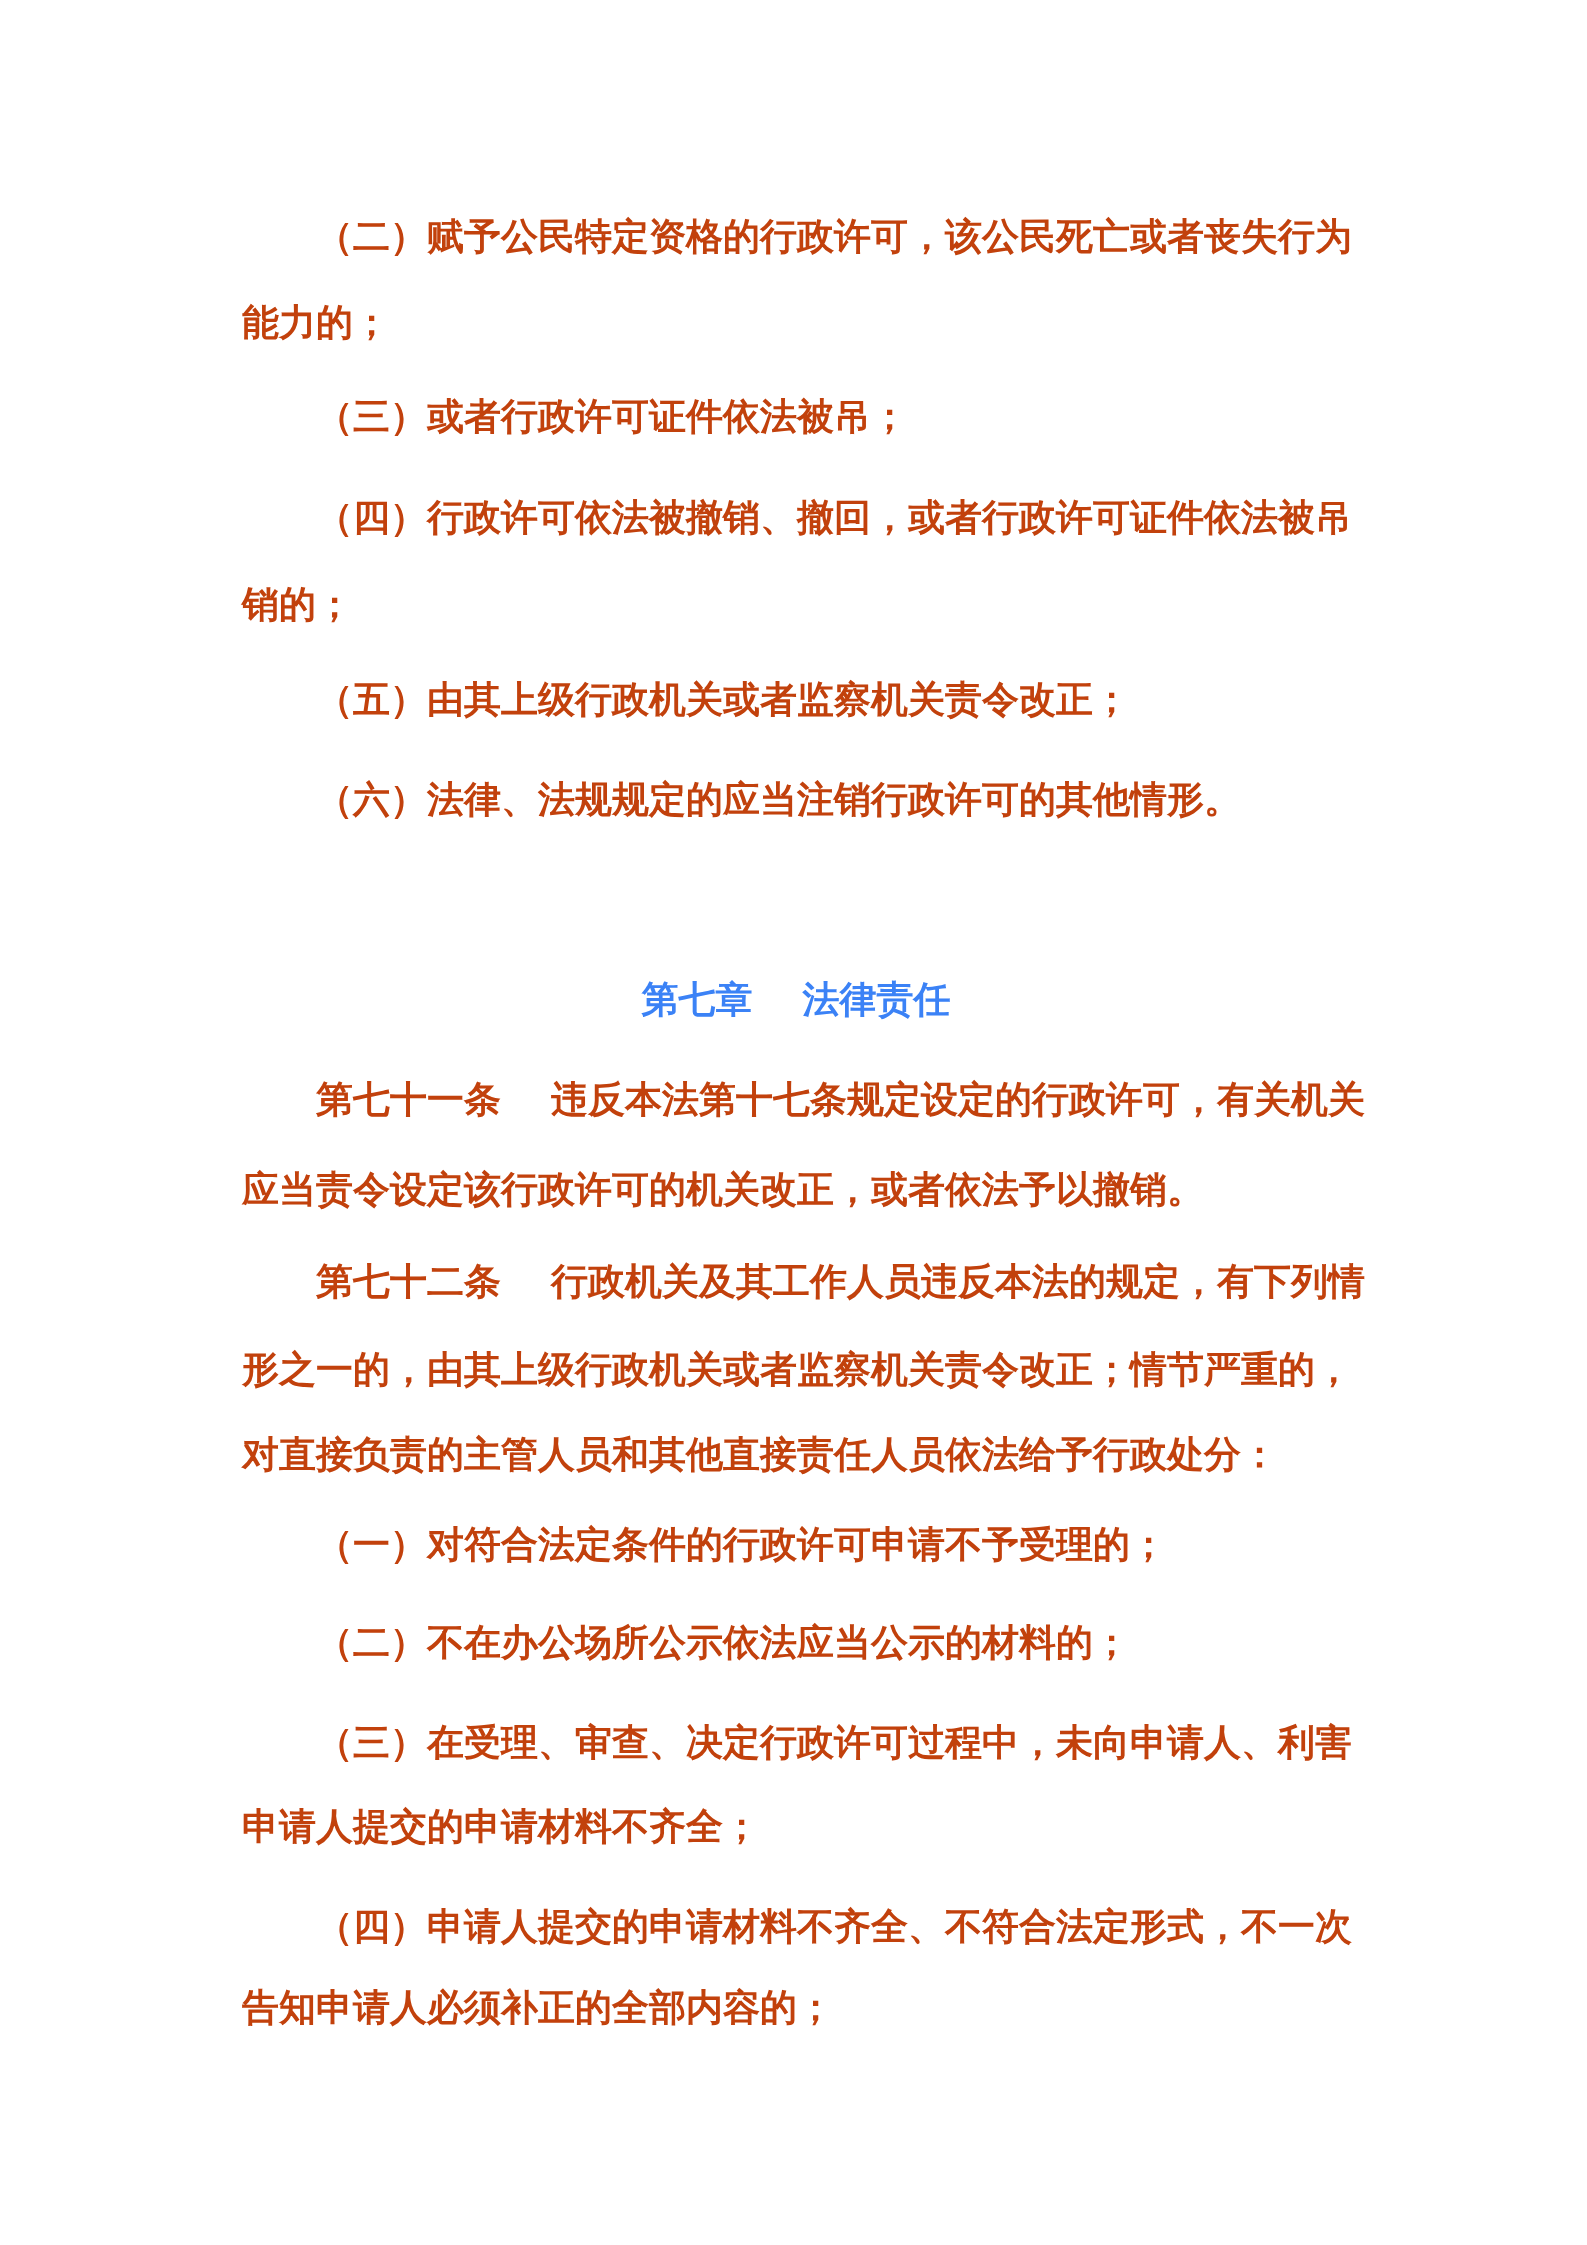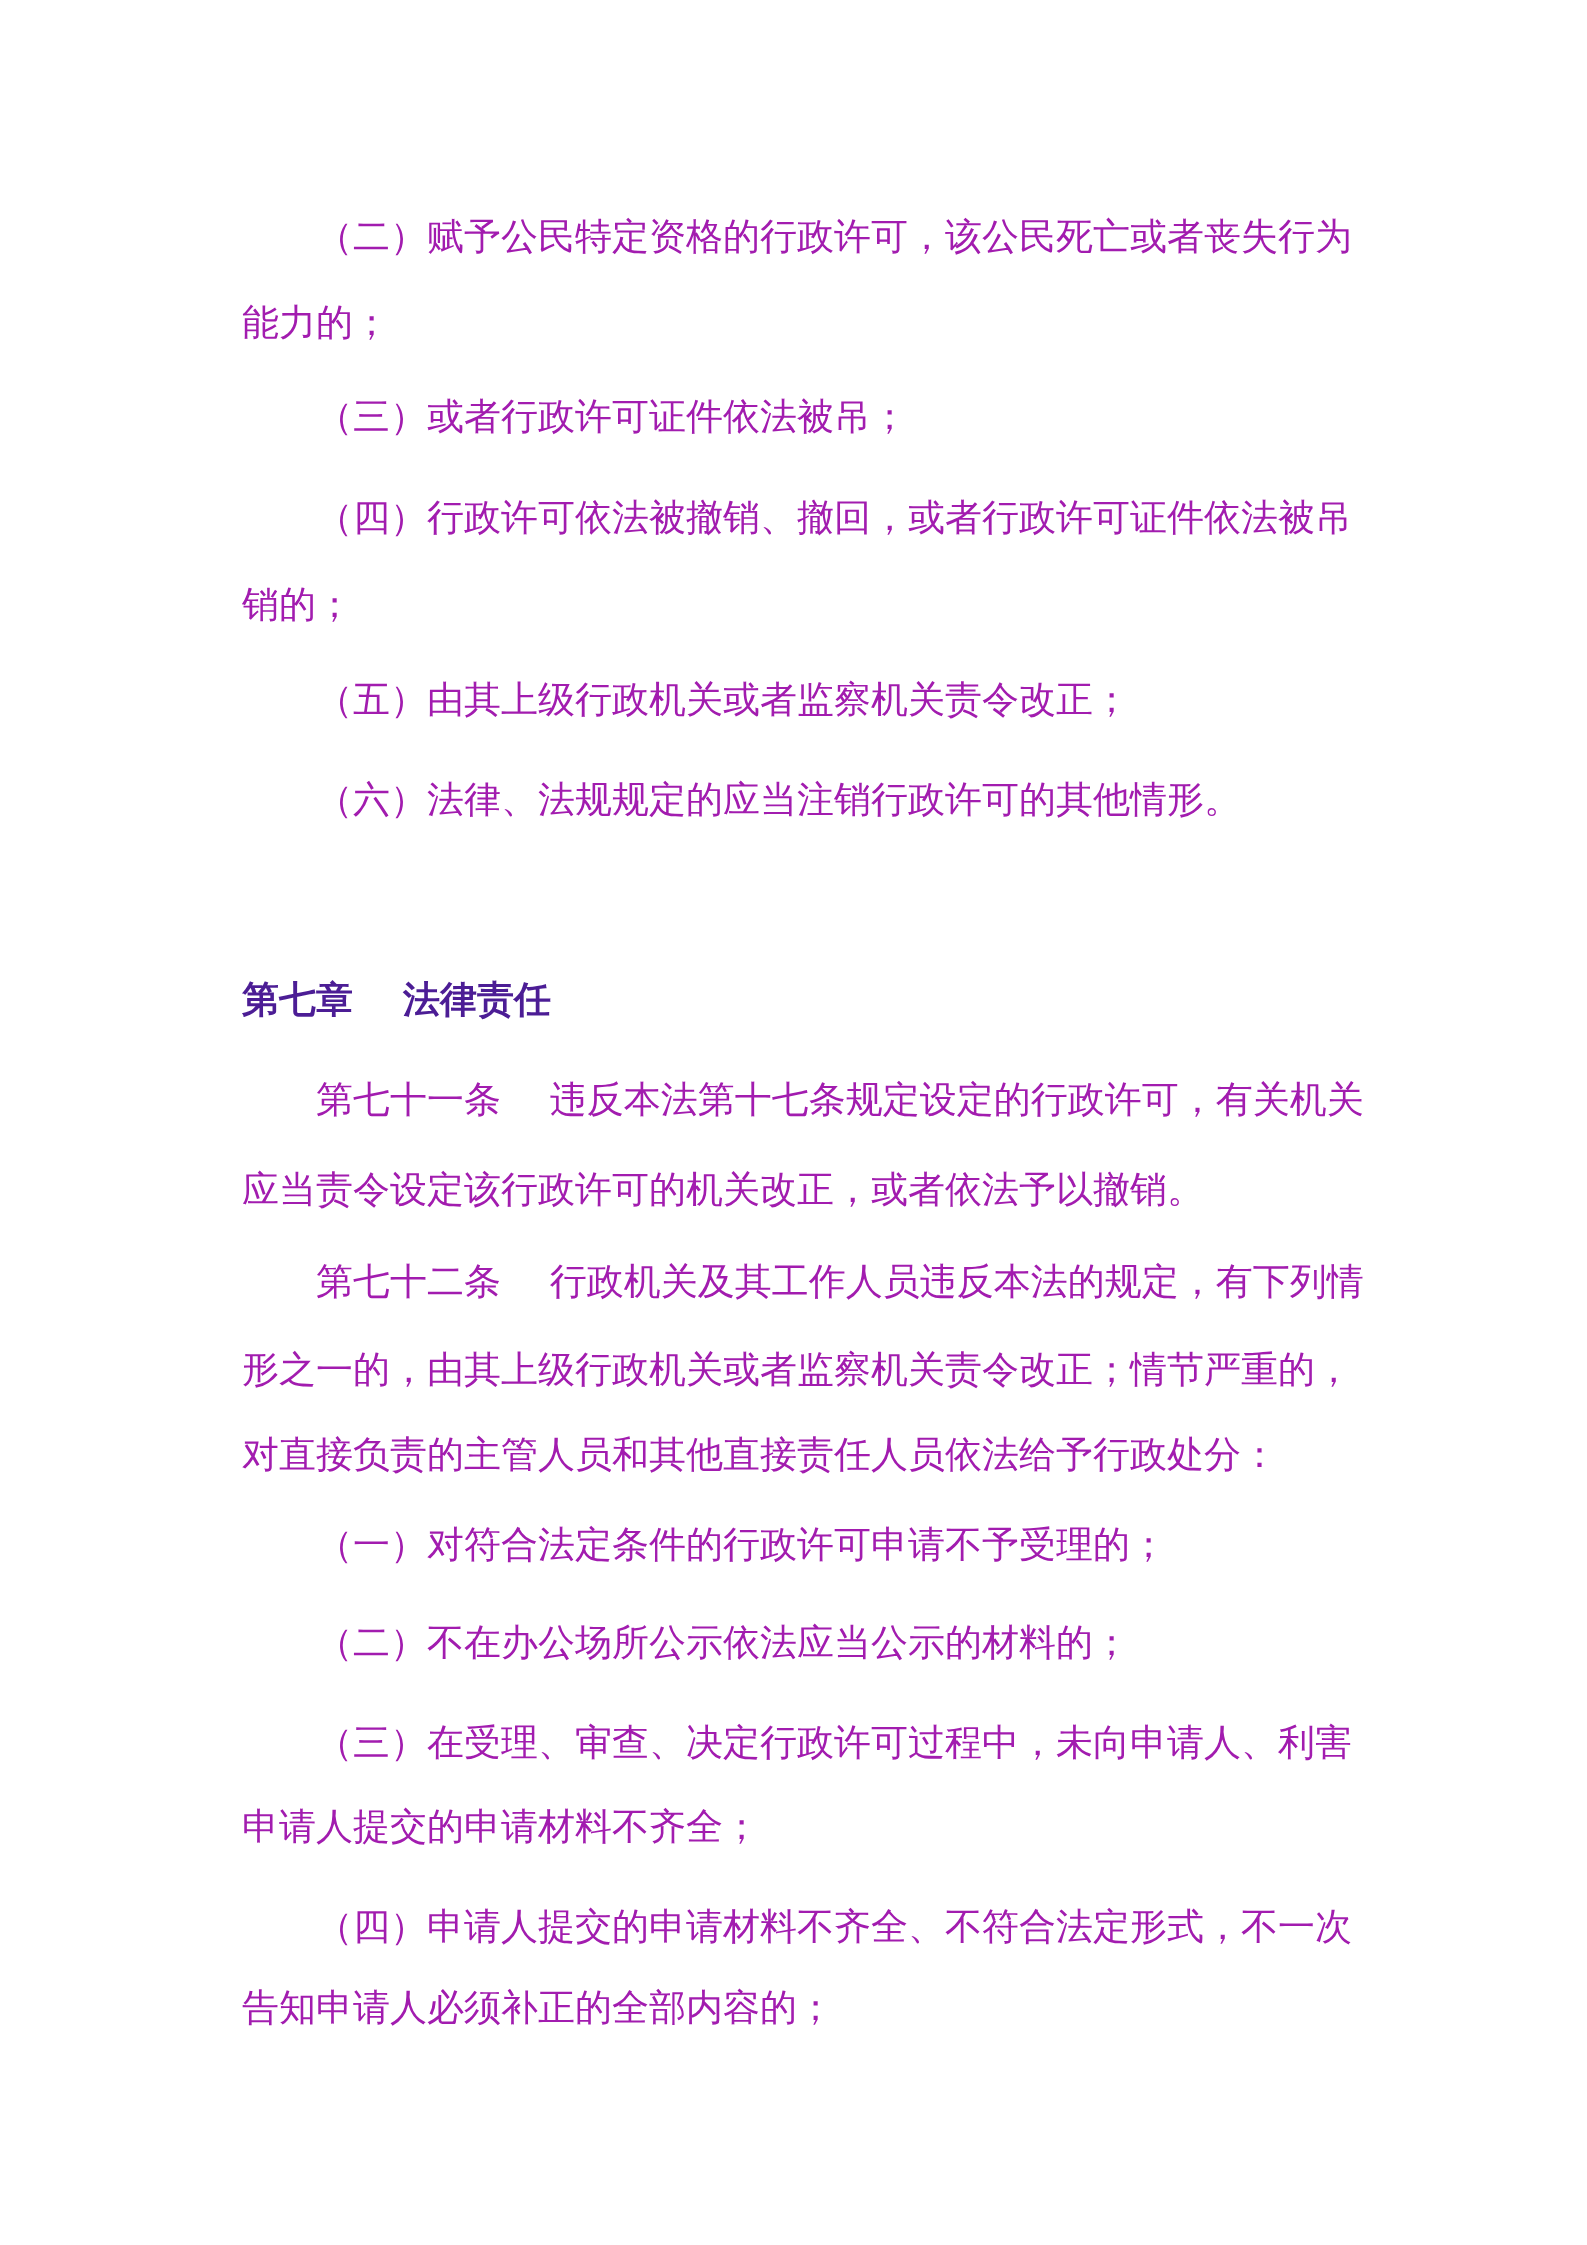--- a/index.html
+++ b/index.html
@@ -23,33 +23,35 @@
     background: #ffffff;
   }
   .line {
     position: absolute;
     left: 242px;
     width: 1108px;
     height: 48px;
     line-height: 48px;
     font-size: 37px;
     white-space: nowrap;
-    color: #a21caf;
+    color: #c2410c;
+    font-weight: bold;
   }
   .line.indent { left: 316px; width: 1034px; }
   .line.full { text-align: justify; text-align-last: justify; }
   .heading {
     position: absolute;
     left: 242px;
     width: 1108px;
     height: 52px;
     line-height: 52px;
     font-size: 37px;
     font-weight: bold;
-    color: #4c1d95;
+    text-align: center;
+    color: #3b82f6;
     white-space: pre;
   }
 </style>
 </head>
 <body>
 
 <div class="page">
 
   <div class="line indent full" style="top:213px">（二）赋予公民特定资格的行政许可，该公民死亡或者丧失行为</div>
   <div class="line" style="top:299px">能力的；</div>

